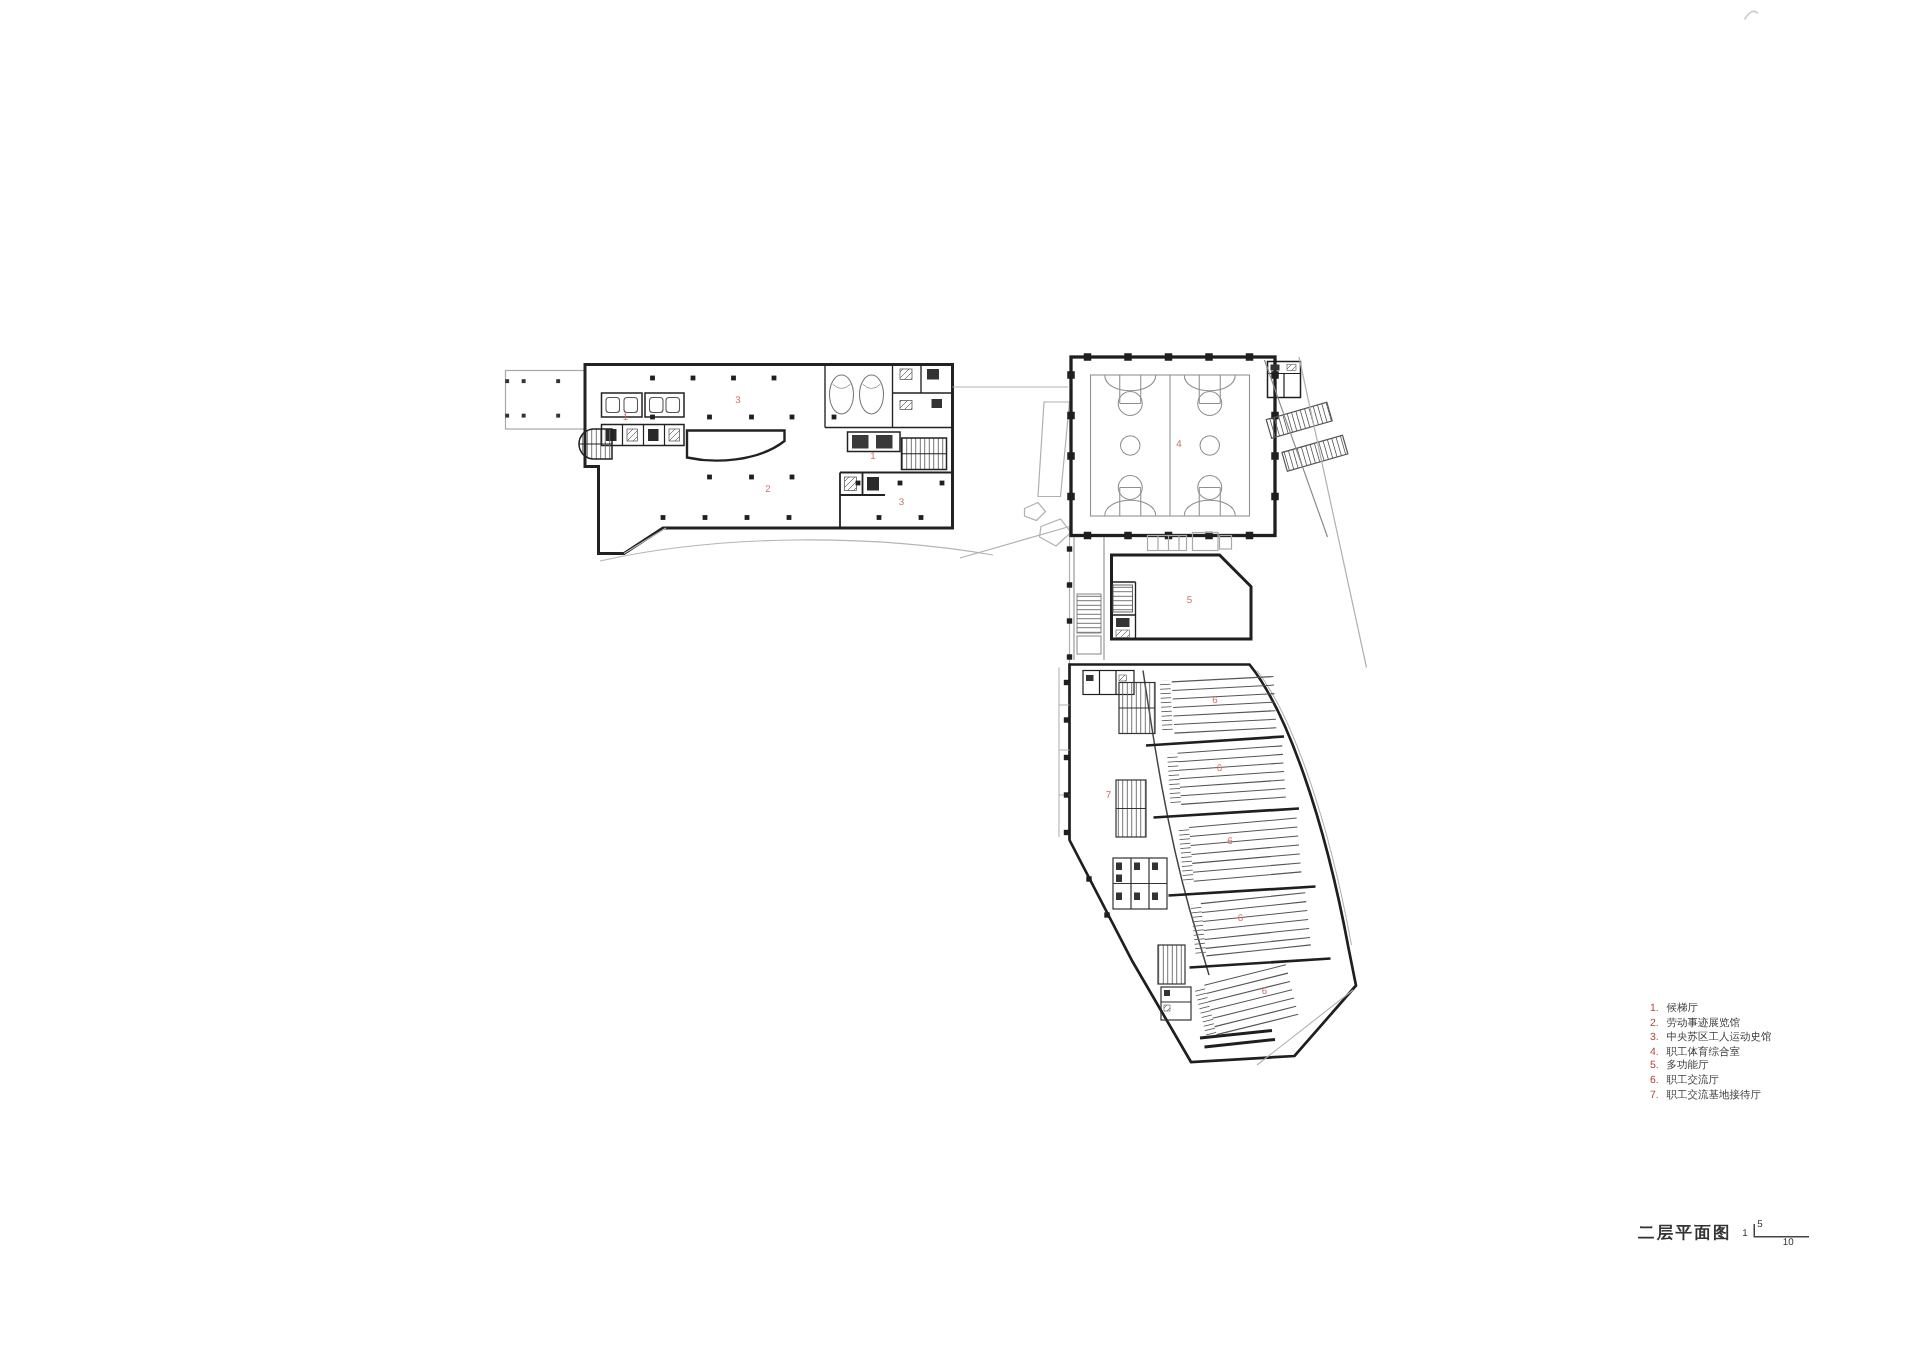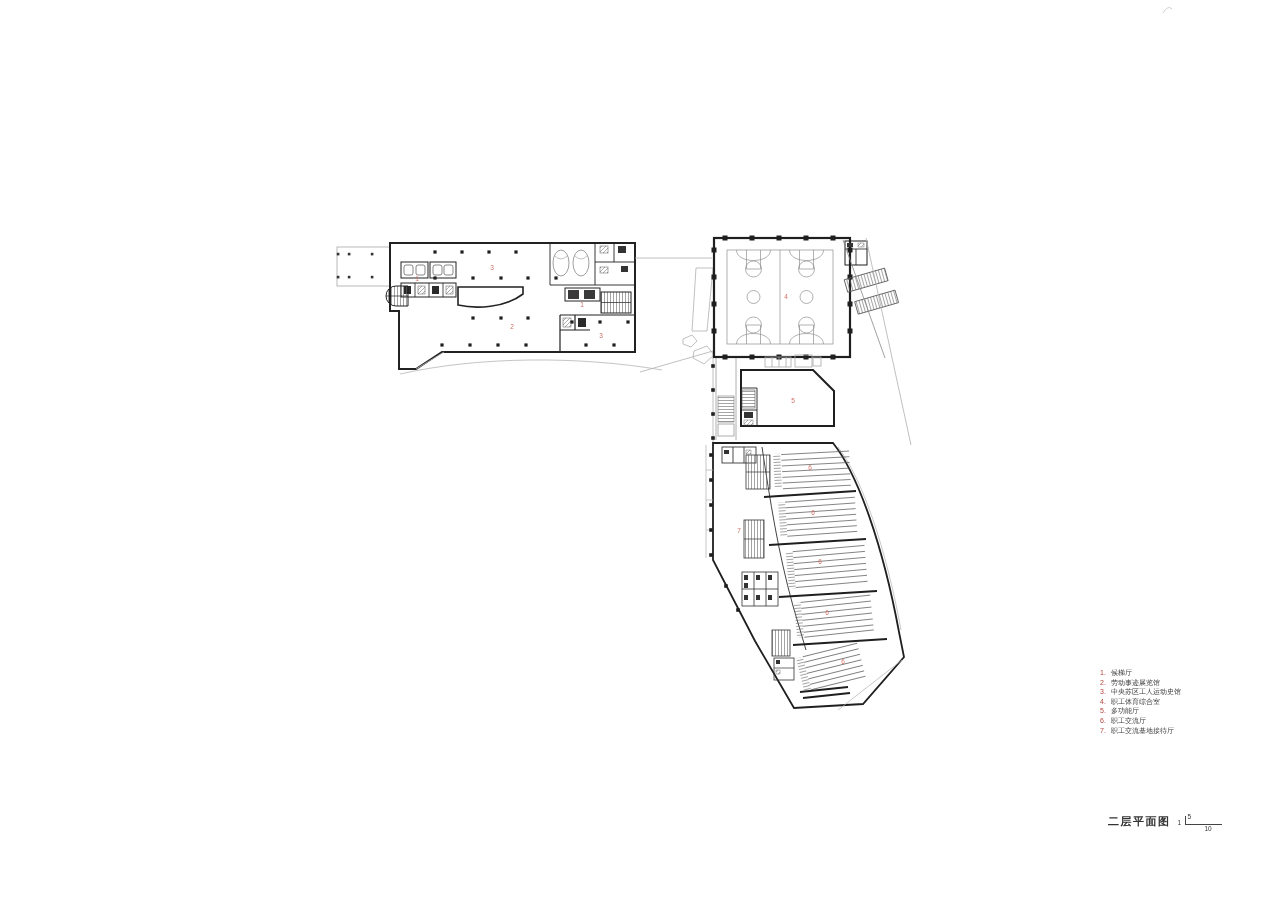--- a/index.html
+++ b/index.html
@@ -7,21 +7,21 @@
          font-family:"Liberation Sans",sans-serif;}
   .sheet svg{position:absolute;left:0;top:0;}
   
   .plan-label{position:absolute;transform:translate(-50%,-50%);font-size:6.5px;line-height:1;
               color:var(--room-label,#d4837c);}
   
   .legend{position:absolute;left:1100px;top:668px;}
   .legend-row{display:flex;gap:3px;font-size:7px;line-height:9.6px;color:#3c3c3c;white-space:nowrap;}
   .legend-num{color:var(--accent-red,#b5443a);min-width:8px;}
   
-  .title-block{position:absolute;left:1092px;top:814px;display:flex;align-items:flex-start;gap:7px;color:#333;margin-left:16px;}
+  .title-block{position:absolute;left:1092px;top:814px;display:flex;align-items:flex-start;gap:7px;color:#333;}
   .sheet-title{font-size:11px;font-weight:600;letter-spacing:1.5px;}
   .scalebar{position:relative;width:48px;height:20px;font-size:6.5px;color:#333;margin-top:2px;}
   .sb-start{position:absolute;left:0;top:3px;}
   .sb-tick{position:absolute;left:7px;top:0;height:8px;width:0;border-left:1px solid #444;}
   .sb-line{position:absolute;left:7px;top:7.5px;width:37px;border-top:1.2px solid #444;}
   .sb-upper{position:absolute;left:10px;top:-3px;}
   .sb-lower{position:absolute;left:27px;top:9px;}
 </style>
 </head>
 <body>

